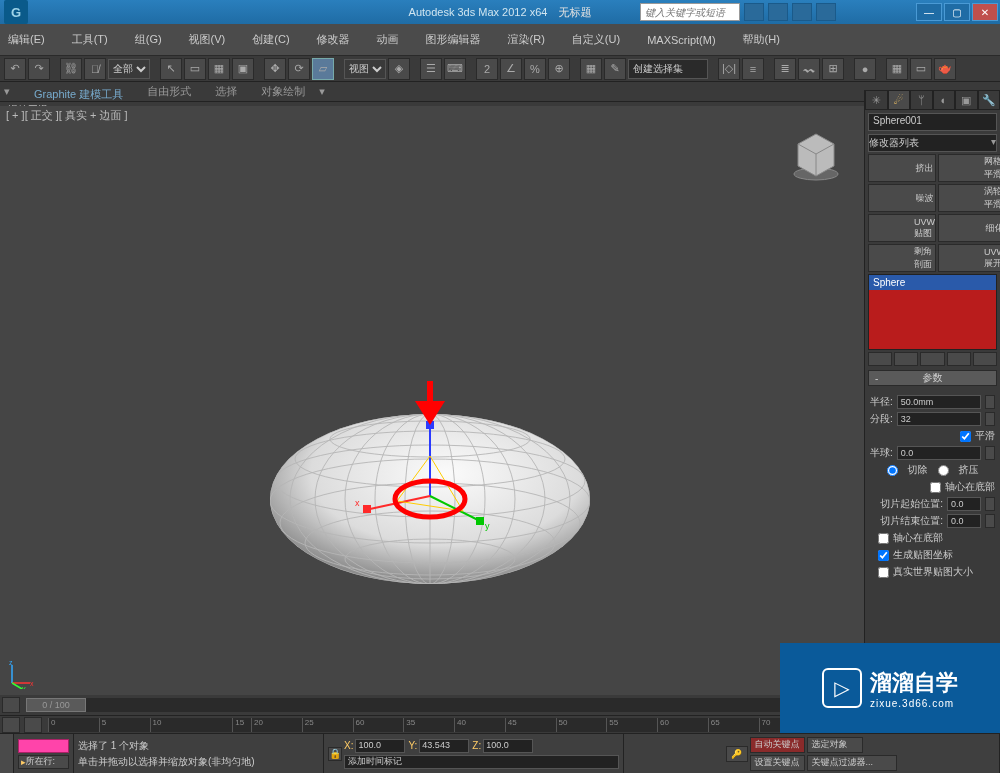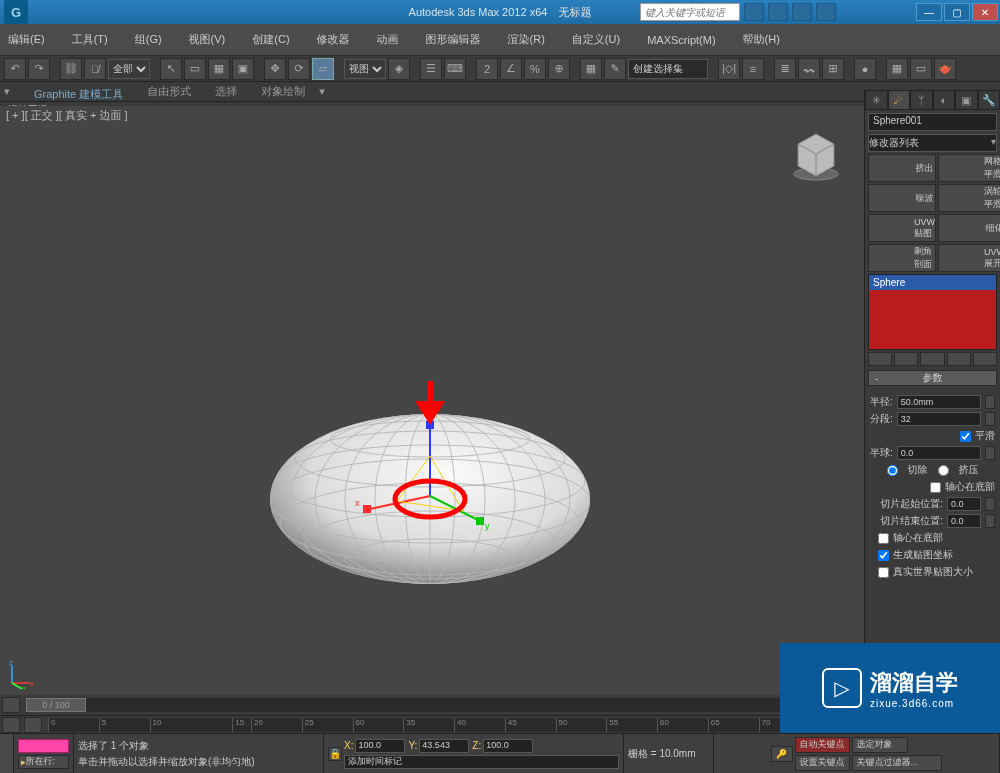--- a/index.html
+++ b/index.html
@@ -409,21 +409,20 @@
         <div class="c">
             <span class="lbl">Z:</span>
             <div class="num">100.0</div>
           </div>
       </div>
       <div style="height:14px;background:#222;border:1px solid #555;padding:0 3px;font-size:9px;display:flex;align-items:center">
         <span>添加时间标记</span>
       </div>
     </div>
   </div>
-  <div class="seg" style="width:90px;justify-content:center">栅格 = 10.0mm</div>
   <div class="seg anim">
     <div class="ab">🔑</div>
     <div style="display:flex;flex-direction:column;gap:2px">
       <div class="ab red">自动关键点</div>
       <div class="ab">设置关键点</div>
     </div>
     <div style="display:flex;flex-direction:column;gap:2px">
       <div class="ab" style="width:56px">选定对象</div>
       <div class="ab" style="width:90px">关键点过滤器...</div>
     </div>

